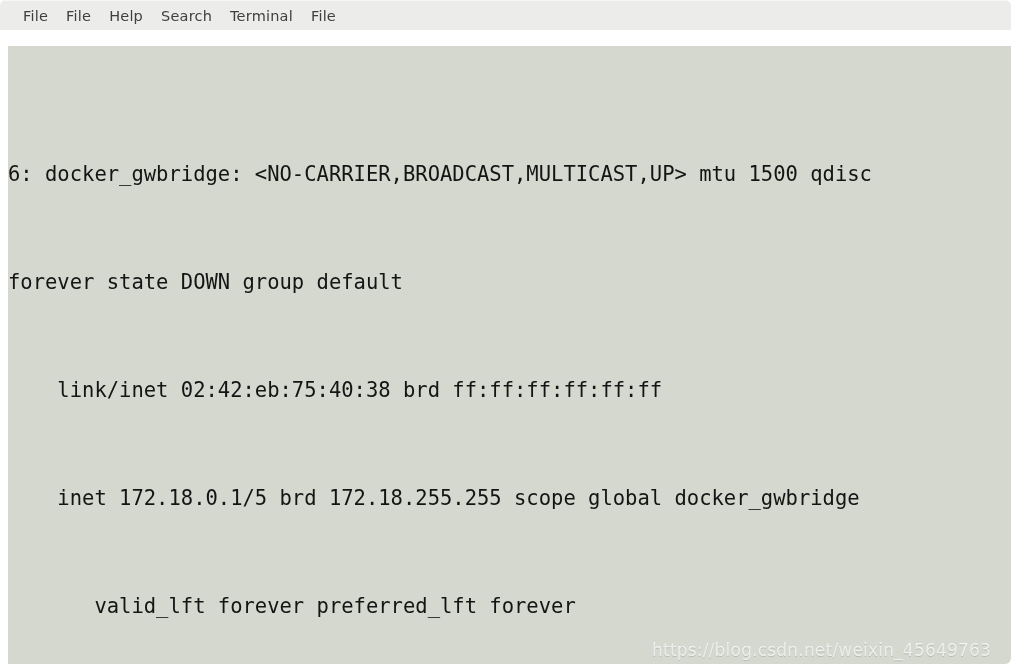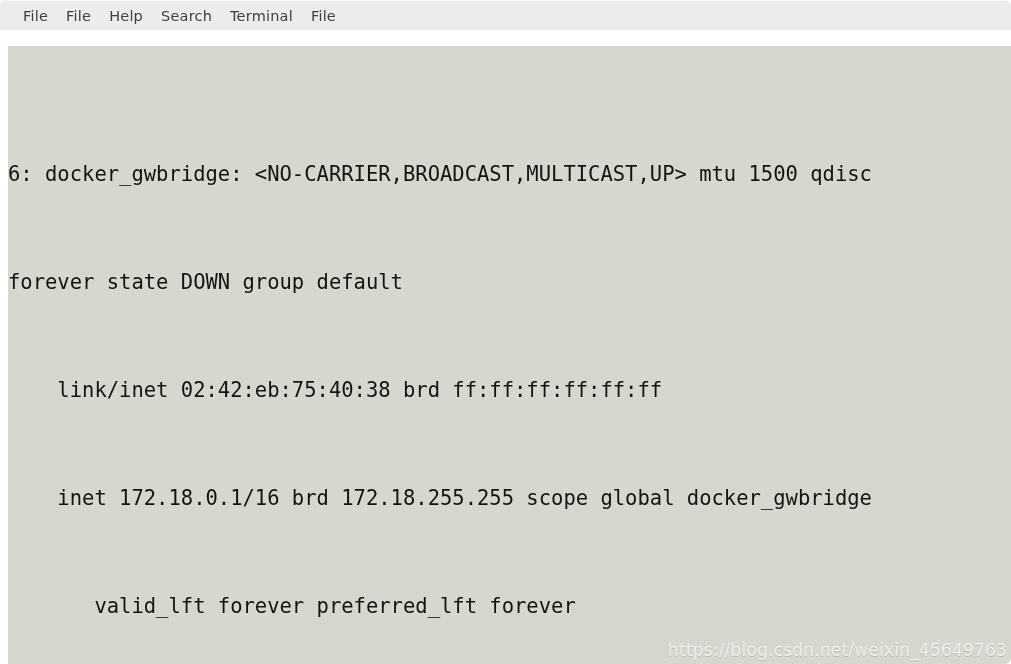--- a/index.html
+++ b/index.html
@@ -67,21 +67,21 @@
     letter-spacing: 0px;
   }
   #screen .line {
     height: 36px;
     white-space: pre;
     overflow: hidden;
   }
   
   #watermark {
     position: absolute;
-    right: 4px;
+    right: 20px;
     bottom: 4px;
     font-family: "DejaVu Sans", sans-serif;
     font-size: 17px;
     color: rgba(255,255,255,0.72);
     text-shadow: 0 1px 0 rgba(120,124,112,0.30);
     letter-spacing: 0.2px;
     pointer-events: none;
     user-select: none;
   }
 </style>
@@ -98,21 +98,21 @@
     <div class="menu-item">Terminal</div>
     <div class="menu-item">File</div>
   </div>
 
   <div id="terminal">
     <div id="screen">
 
       <div class="line"><span>6: docker_gwbridge: &lt;NO-CARRIER,BROADCAST,MULTICAST,UP&gt; mtu 1500 qdisc</span></div>
       <div class="line"><span>forever state DOWN group default</span></div>
       <div class="line"><span>    link/inet 02:42:eb:75:40:38 brd ff:ff:ff:ff:ff:ff</span></div>
-      <div class="line"><span>    inet 172.18.0.1/16 brd 172.18.255.255 scope global docker_gwbridge</span></div>
+      <div class="line"><span>    inet 172.18.0.1/5 brd 172.18.255.255 scope global docker_gwbridge</span></div>
       <div class="line"><span>       valid_lft forever preferred_lft forever</span></div>
       
       
       
       
       
       
       
       
       

